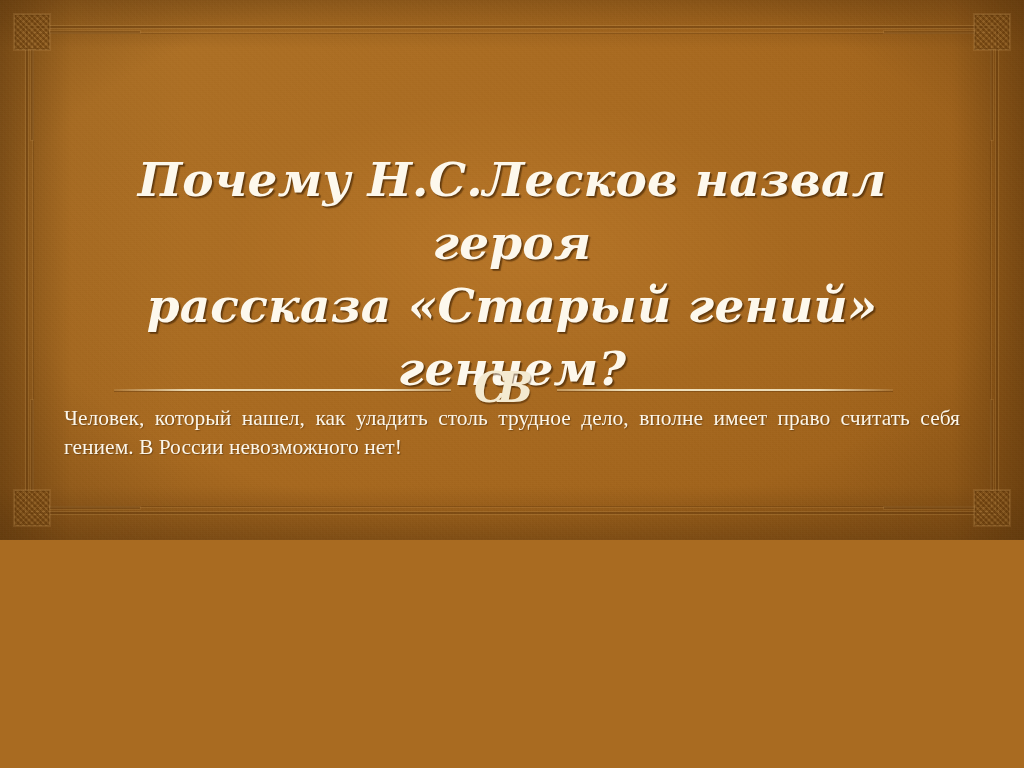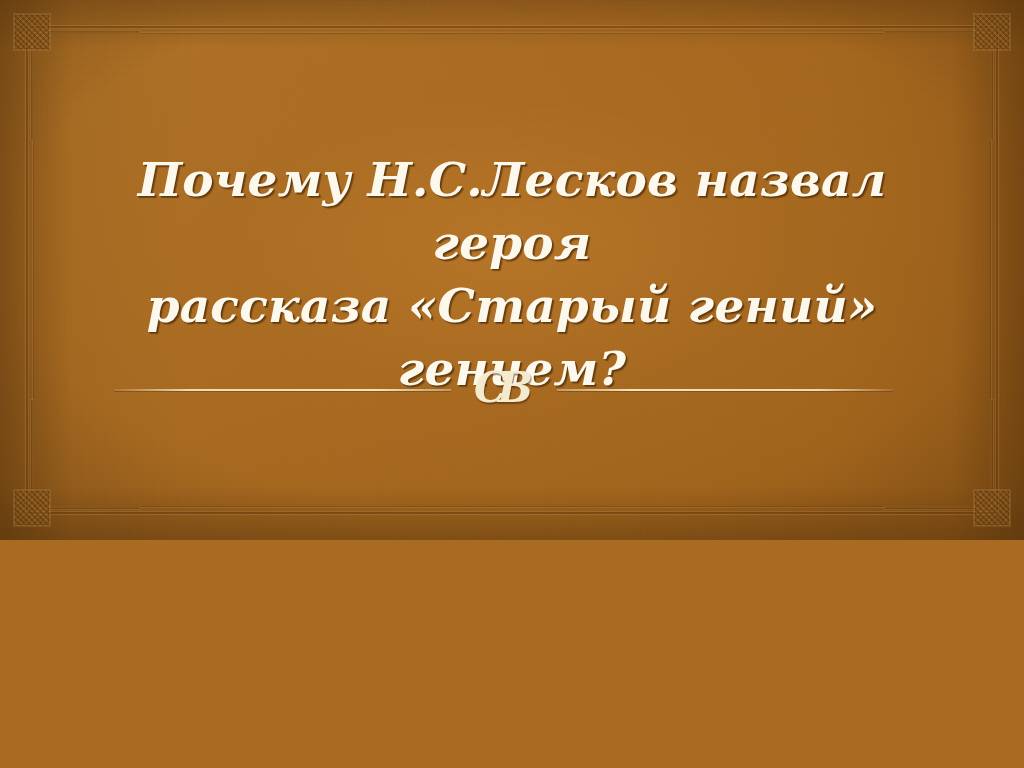--- a/index.html
+++ b/index.html
@@ -230,15 +230,16 @@
   <h1 class="title">Почему Н.С.Лесков назвал героя
 рассказа «Старый гений» гением?</h1>
 
   <div class="divider">
     <span class="rule left"></span>
     <span class="ornament">CB</span>
     <span class="rule right"></span>
   </div>
 
   <div class="body-text">
+    <p>Человек, который нашел, как уладить столь трудное дело, вполне имеет право считать себя гением. В России невозможного нет!</p>
   </div>
 
 </div>
 
 </body></html>

